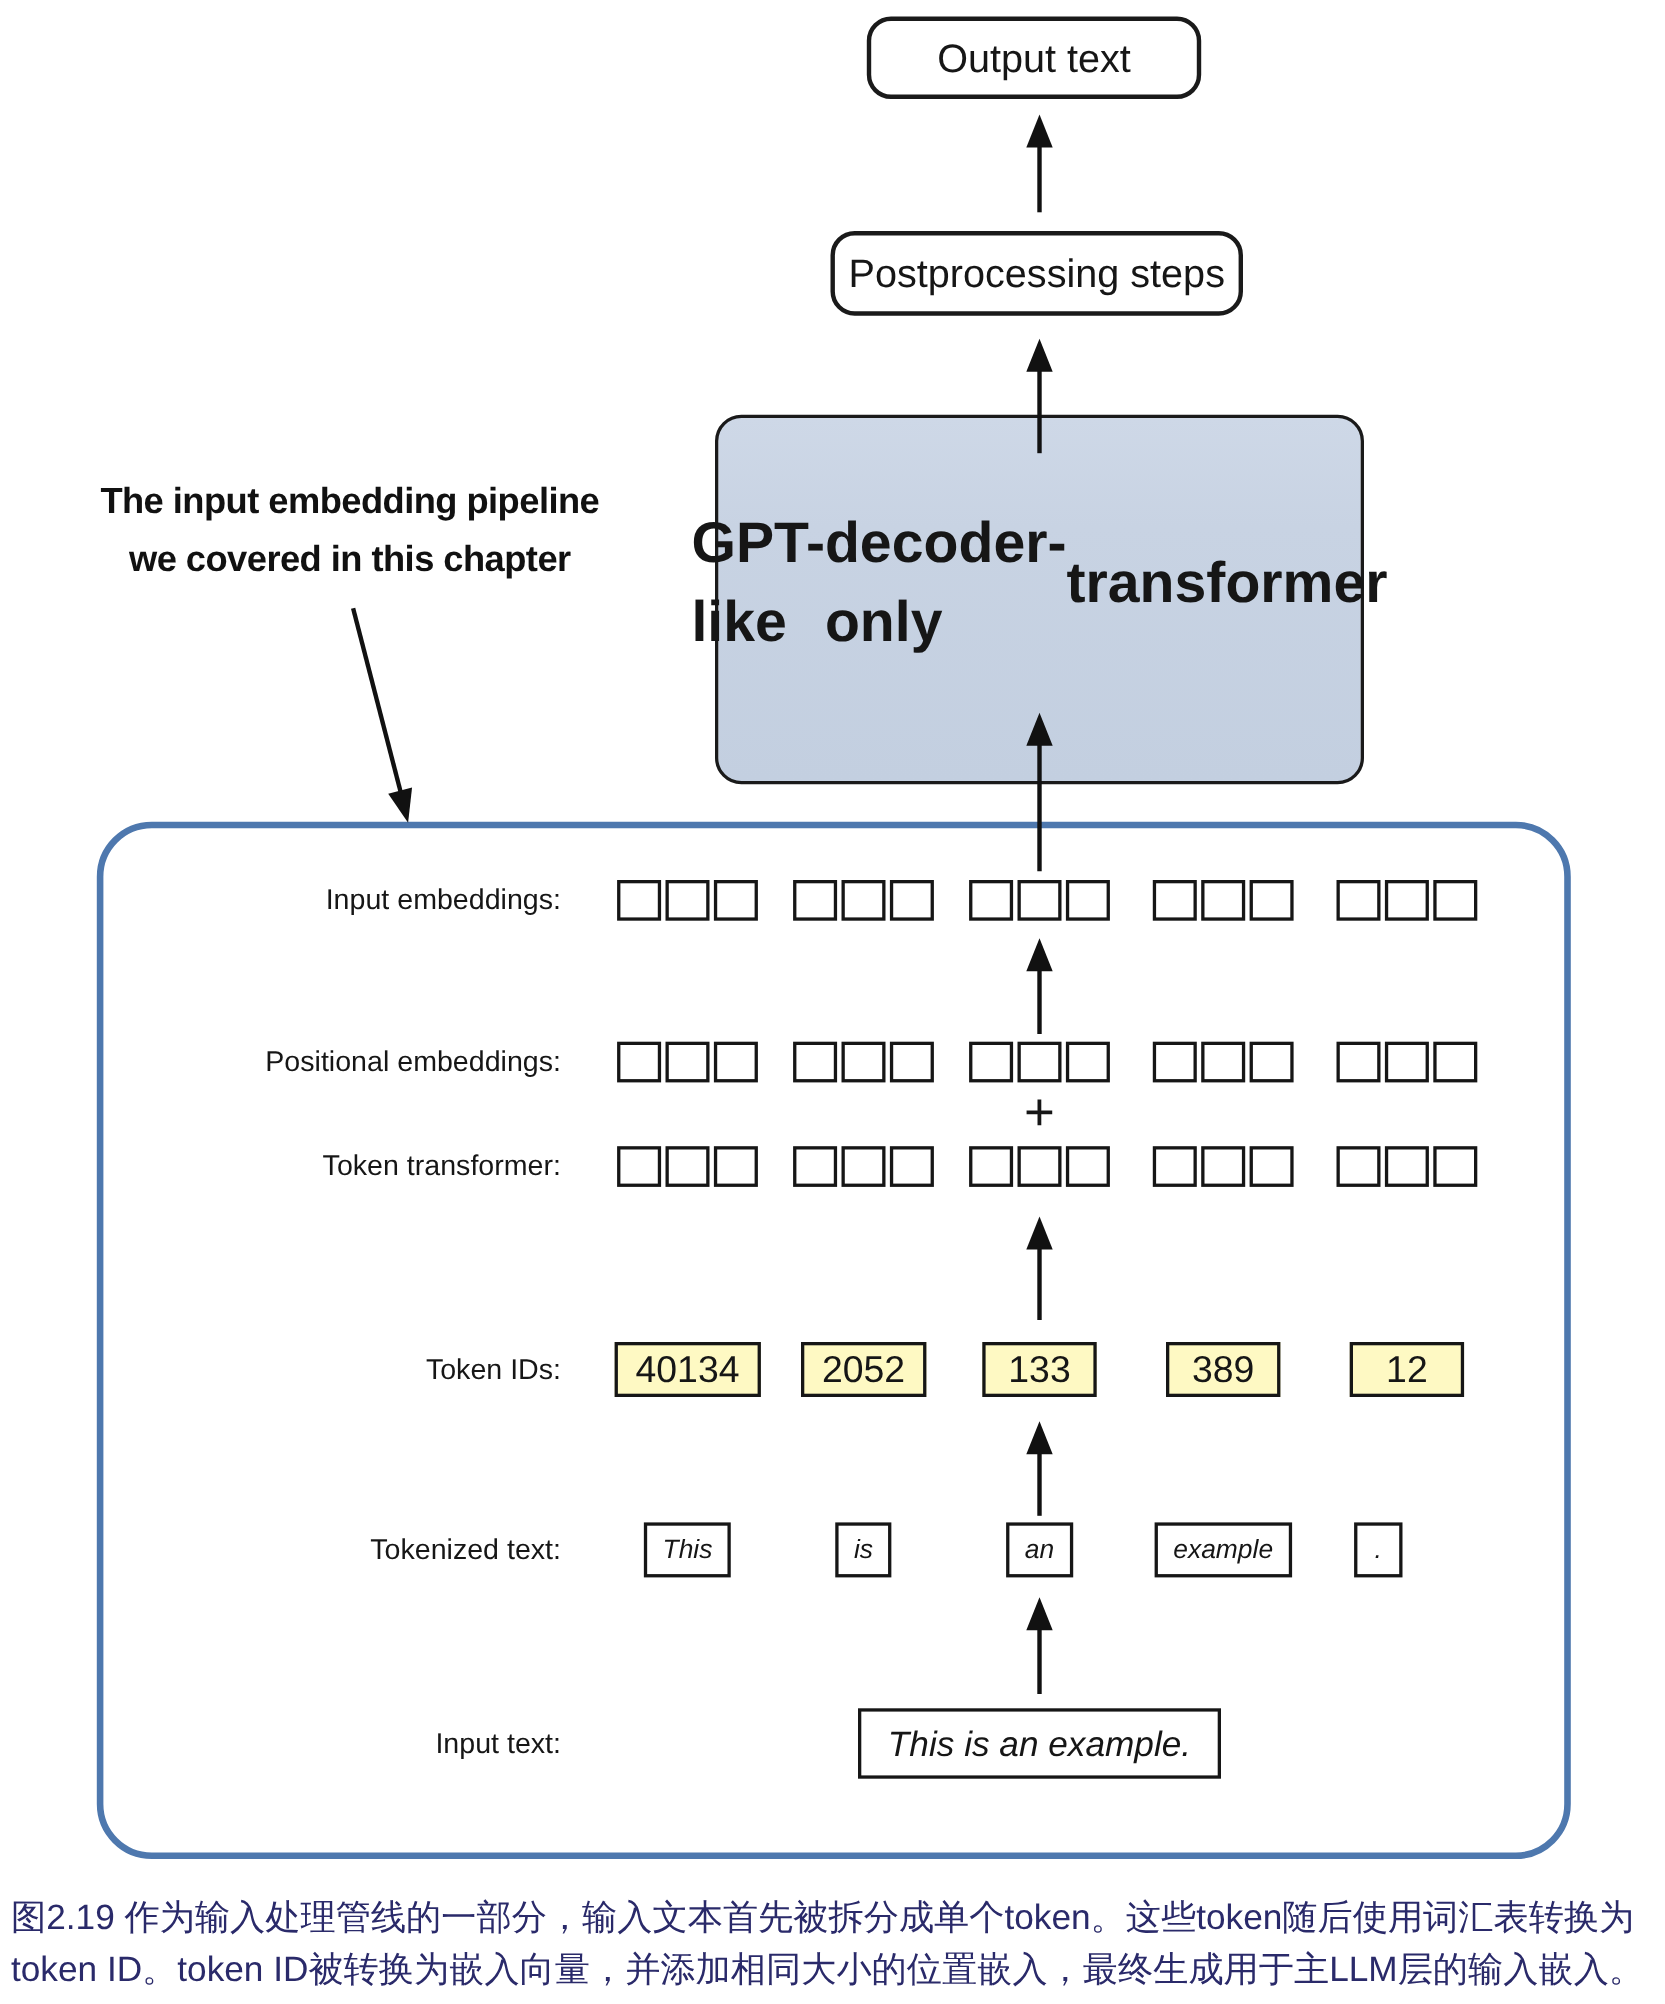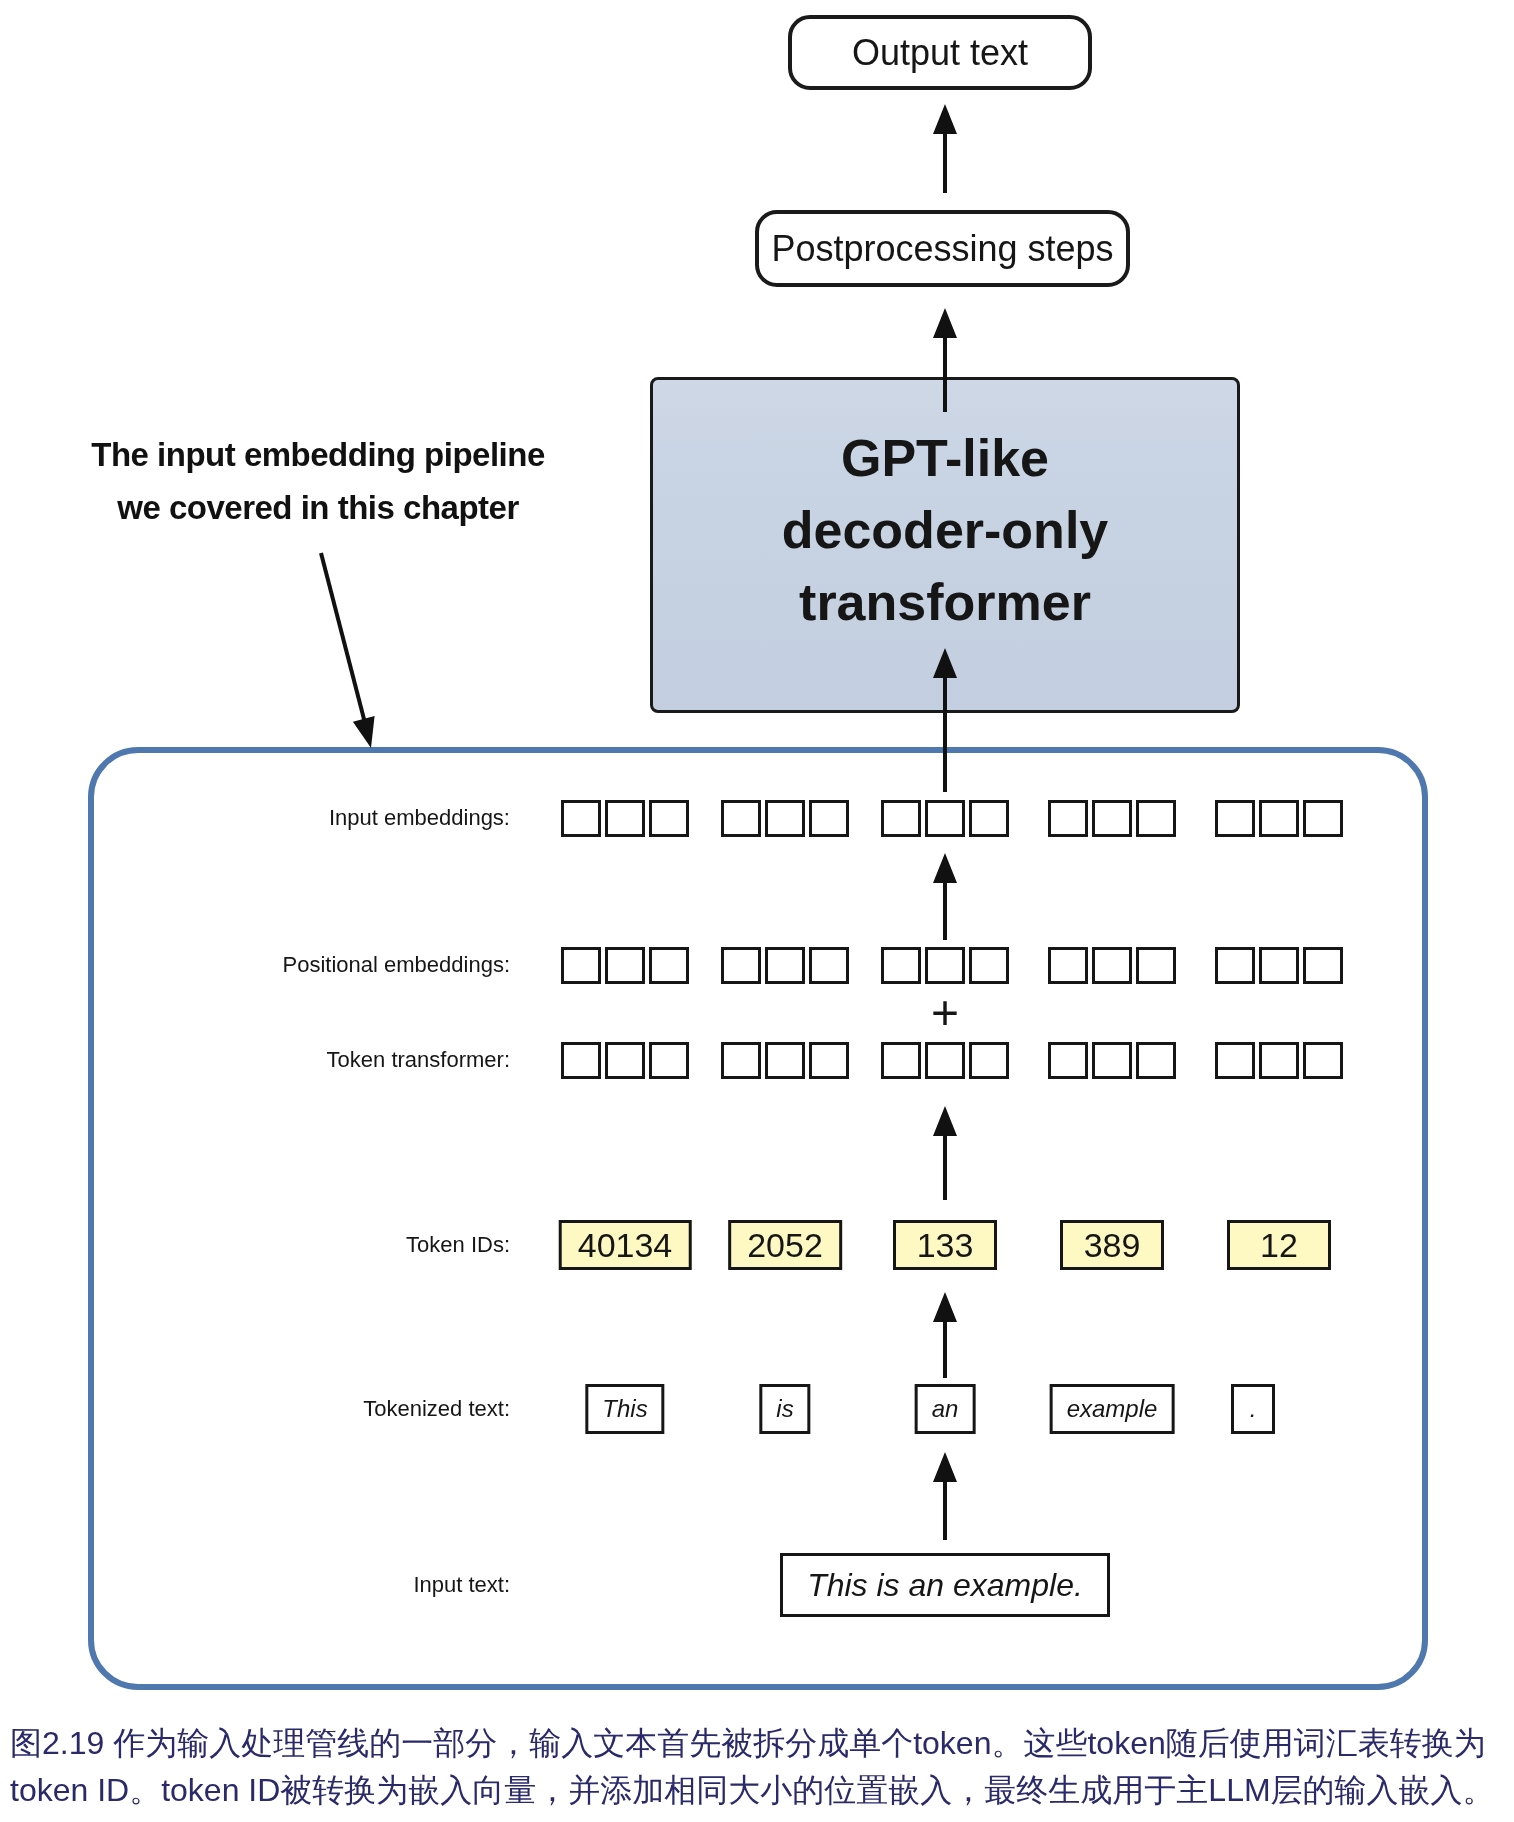--- a/index.html
+++ b/index.html
@@ -5,32 +5,32 @@
   html,body{margin:0;padding:0;background:#fff;}
   #canvas{position:relative;width:1514px;height:1822px;background:#ffffff;overflow:hidden;
           font-family:"Liberation Sans","DejaVu Sans",sans-serif;color:#161616;}
 
   .flowbox{position:absolute;border:4px solid #1a1a1a;border-radius:22px;background:#fff;
            display:flex;align-items:center;justify-content:center;font-size:36px;box-sizing:border-box;}
   #output-box{left:788px;top:15px;width:304px;height:75px;}
   #post-box{left:755px;top:210px;width:375px;height:77px;}
 
   #gpt-box{position:absolute;left:650px;top:377px;width:590px;height:336px;box-sizing:border-box;
-           border:3px solid #1a1a1a;border-radius:8px;
+           border:3px solid #1a1a1a;border-radius:24px;
            background:linear-gradient(#ced8e7 0%,#c8d3e3 30%,#c3cfe0 100%);
-           display:flex;flex-direction:column;align-items:center;justify-content:center;
+           display:flex;flex-direction:row;align-items:center;justify-content:center;
            padding-bottom:30px;font-size:52px;font-weight:700;line-height:72px;letter-spacing:0px;}
 
   #annotation{position:absolute;left:68px;top:428px;width:500px;text-align:center;
               font-size:33px;font-weight:700;line-height:53px;letter-spacing:-0.5px;color:#111;}
 
   #pipeline-container{position:absolute;left:88px;top:747px;width:1340px;height:943px;
                       box-sizing:border-box;border:6px solid #4e78ae;border-radius:50px;background:#fff;}
 
-  .rowlabel{position:absolute;left:0;width:510px;text-align:right;font-size:22px;color:#161616;
+  .rowlabel{position:absolute;left:0;width:510px;text-align:right;font-size:26px;color:#161616;
             transform:translateY(-50%);white-space:nowrap;}
 
   .emb-group{position:absolute;display:flex;gap:4px;transform:translateX(-50%);}
   .emb-cell{width:40px;height:37px;border:3px solid #161616;background:#fff;box-sizing:border-box;}
 
   .idbox{position:absolute;transform:translate(-50%,-50%);height:50px;min-width:104px;
          border:3px solid #161616;background:#fef9c3;display:flex;align-items:center;justify-content:center;
          font-size:34px;padding:0 16px;box-sizing:border-box;white-space:nowrap;}
   .tokbox{position:absolute;transform:translate(-50%,-50%);height:50px;min-width:44px;
           border:3px solid #161616;background:#fff;display:flex;align-items:center;justify-content:center;

